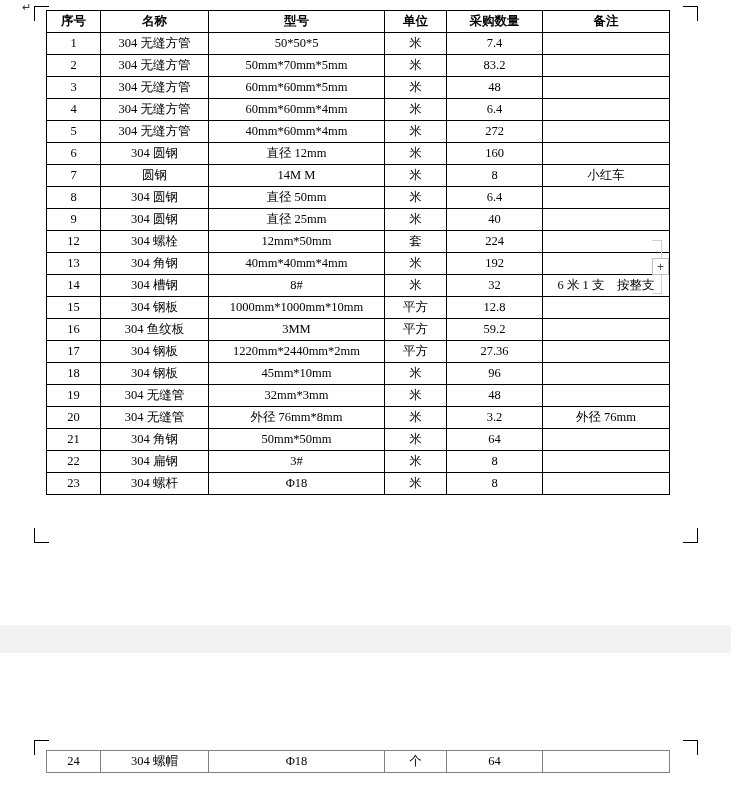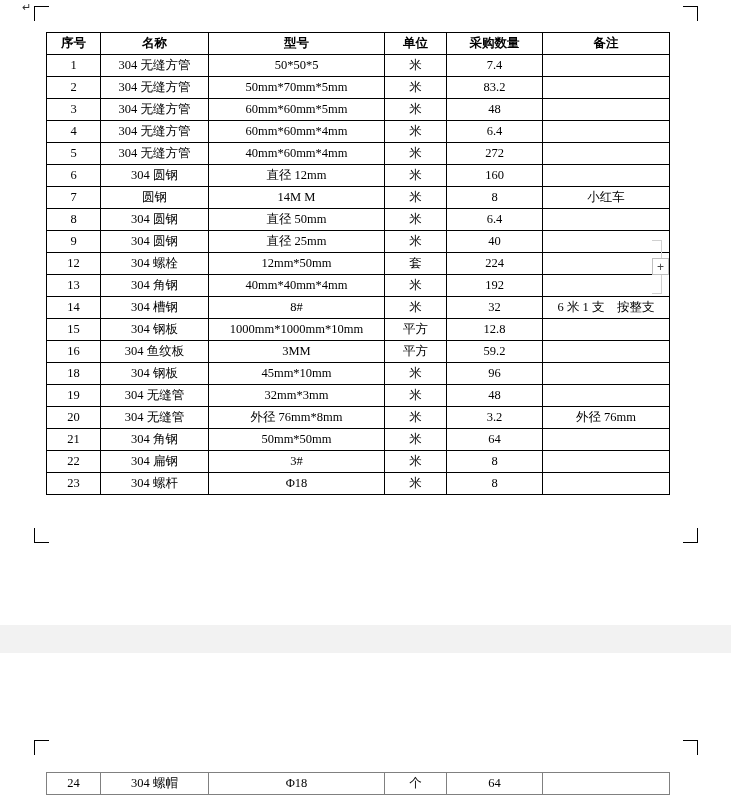--- a/index.html
+++ b/index.html
@@ -62,21 +62,20 @@
     font-family: "Liberation Sans", sans-serif;
     line-height: 1;
   }
 
   
   table.doc-table {
     border-collapse: collapse;
     table-layout: fixed;
     font-size: 12.5px;
     color: #000;
-    margin-top: 22px;
   }
   table.doc-table td, table.doc-table th {
     border: 1px solid #000;
     height: 21px;
     line-height: 19px;
     text-align: center;
     padding: 0 2px;
     font-weight: normal;
     overflow: hidden;
     white-space: nowrap;
@@ -273,20 +272,28 @@
         </tr>
         <tr>
           <td>16</td>
           <td>304 鱼纹板</td>
           <td>3MM</td>
           <td>平方</td>
           <td>59.2</td>
           <td></td>
         </tr>
         <tr>
+          <td>17</td>
+          <td>304 钢板</td>
+          <td>1220mm*2440mm*2mm</td>
+          <td>平方</td>
+          <td>27.36</td>
+          <td></td>
+        </tr>
+        <tr>
           <td>18</td>
           <td>304 钢板</td>
           <td>45mm*10mm</td>
           <td>米</td>
           <td>96</td>
           <td></td>
         </tr>
         <tr>
           <td>19</td>
           <td>304 无缝管</td>

